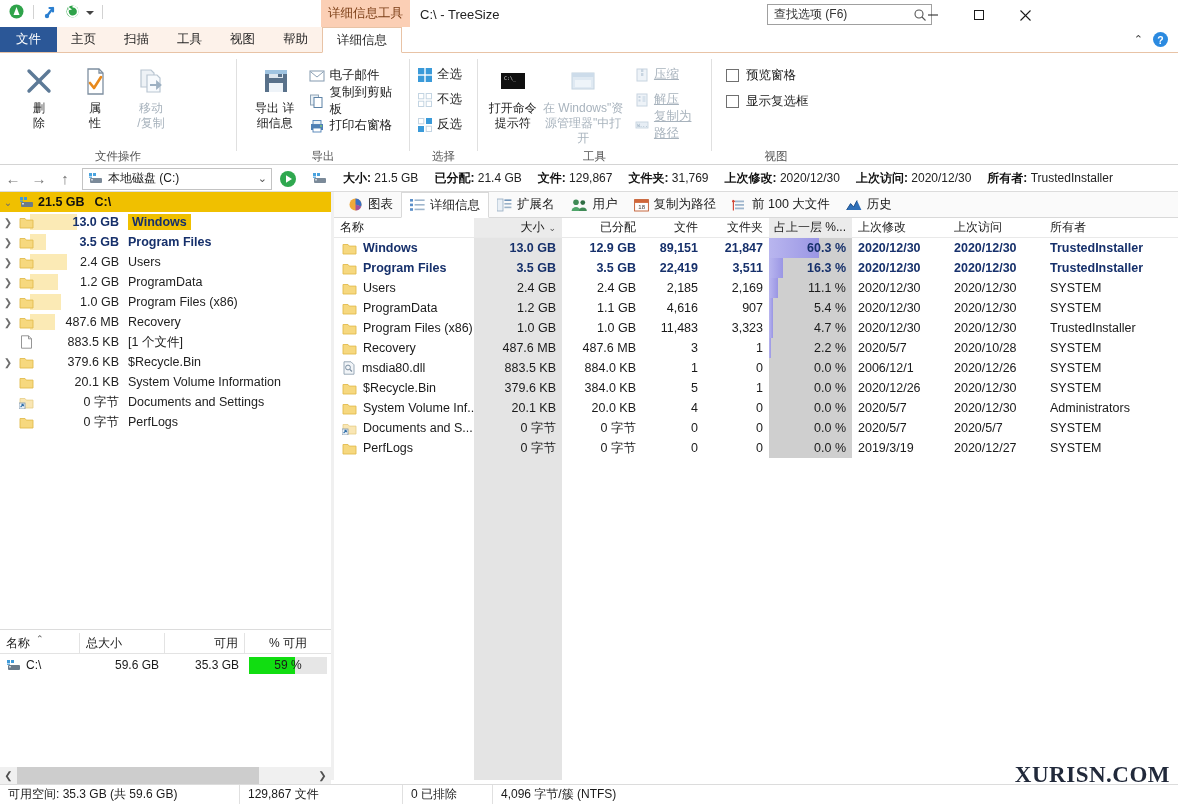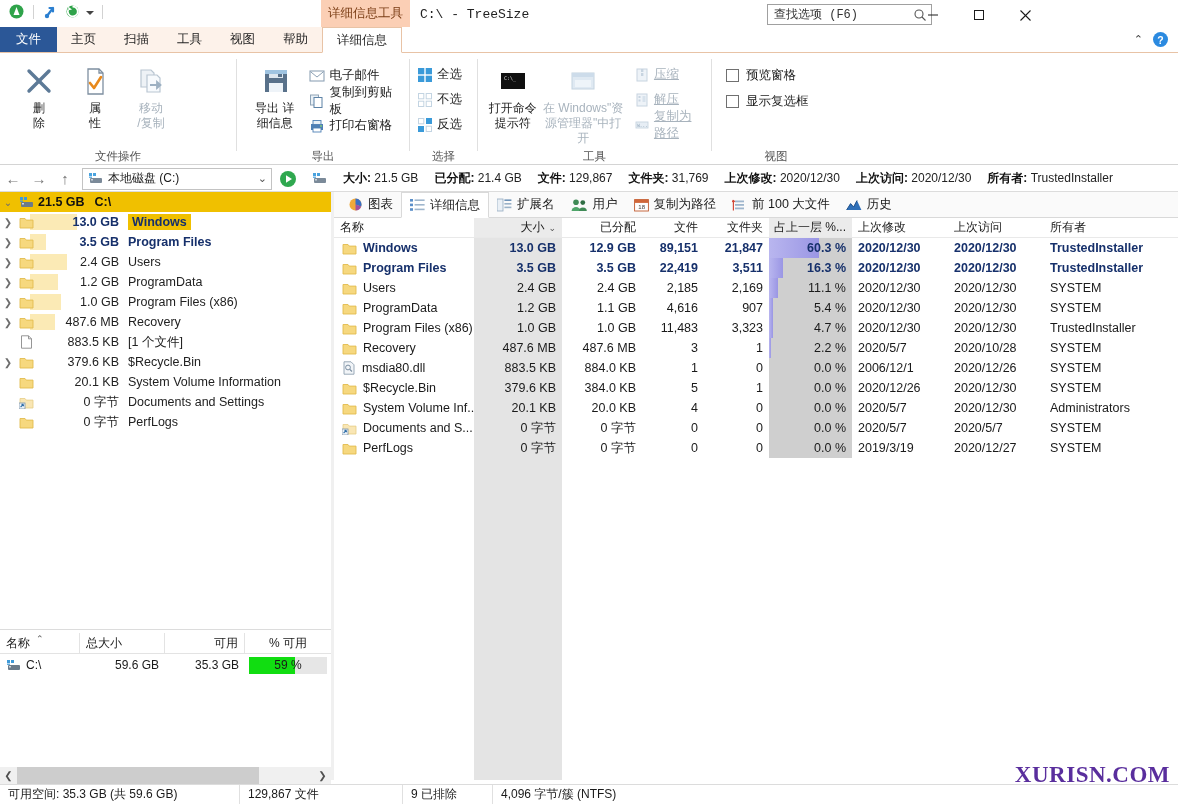--- a/index.html
+++ b/index.html
@@ -12,21 +12,20 @@
     font-size: 12px;
     color: #1a1a1a;
     -webkit-font-smoothing: antialiased;
   }
   #app { position: relative; width: 1178px; height: 804px; }
 
   
   .titlebar {
     position: absolute; left: 0; top: 0; width: 1048px; height: 30px;
     background: #ffffff;
-    font-family: Liberation Mono, monospace;
   }
   .qat { position: absolute; left: 8px; top: 3px; display: flex; align-items: center; gap: 5px; }
   .qat-ico { width: 17px; height: 17px; display: inline-flex; align-items: center; justify-content: center; }
   .qat-sep { width: 1px; height: 14px; background: #d2d2d2; margin: 0 3px; }
   .qat-caret {
     width: 0; height: 0; border-left: 4px solid transparent; border-right: 4px solid transparent;
     border-top: 4px solid #444; margin-top: 2px;
   }
 
   .ctx-tab-group {
@@ -217,21 +216,21 @@
   
   .statusbar {
     position: absolute; left: 0; top: 784px; width: 1178px; height: 20px;
     background: #ffffff; border-top: 1px solid #dcdcdc;
     display: flex; align-items: center; font-size: 12px; color: #1a1a1a;
   }
   .sb-cell { height: 20px; display: flex; align-items: center; padding: 0 8px; border-right: 1px solid #e0e0e0; }
 
   .watermark {
     position: absolute; right: 8px; top: 762px; font-size: 23px; letter-spacing: .5px;
-    color: #4c1d95; font-family: "Liberation Serif", serif; font-weight: bold;
+    color: #0f172a; font-family: "Liberation Serif", serif; font-weight: bold;
     opacity: .92; pointer-events: none; text-align: center;
   }
   svg { display: block; }
 </style>
 </head>
 <body>
 
 <div id="app">
 
   <div class="titlebar">
@@ -1099,18 +1098,18 @@
       </div>
     <div id="table-filler" style="height: 322px; display: flex;">
         <div style="width:140px"></div>
         <div class="filler-shade" style="width:88px"></div>
       </div>
   </div>
 
   <div class="statusbar">
     <div class="sb-cell" style="width:240px">可用空间: 35.3 GB  (共 59.6 GB)</div>
     <div class="sb-cell" style="width:163px">129,867 文件</div>
-    <div class="sb-cell" style="width:90px">9 已排除</div>
+    <div class="sb-cell" style="width:90px">0 已排除</div>
     <div class="sb-cell" style="width:200px;border-right:none">4,096 字节/簇 (NTFS)</div>
   </div>
 
   <div class="watermark">XURISN.COM</div>
 </div>
 
 </body></html>

